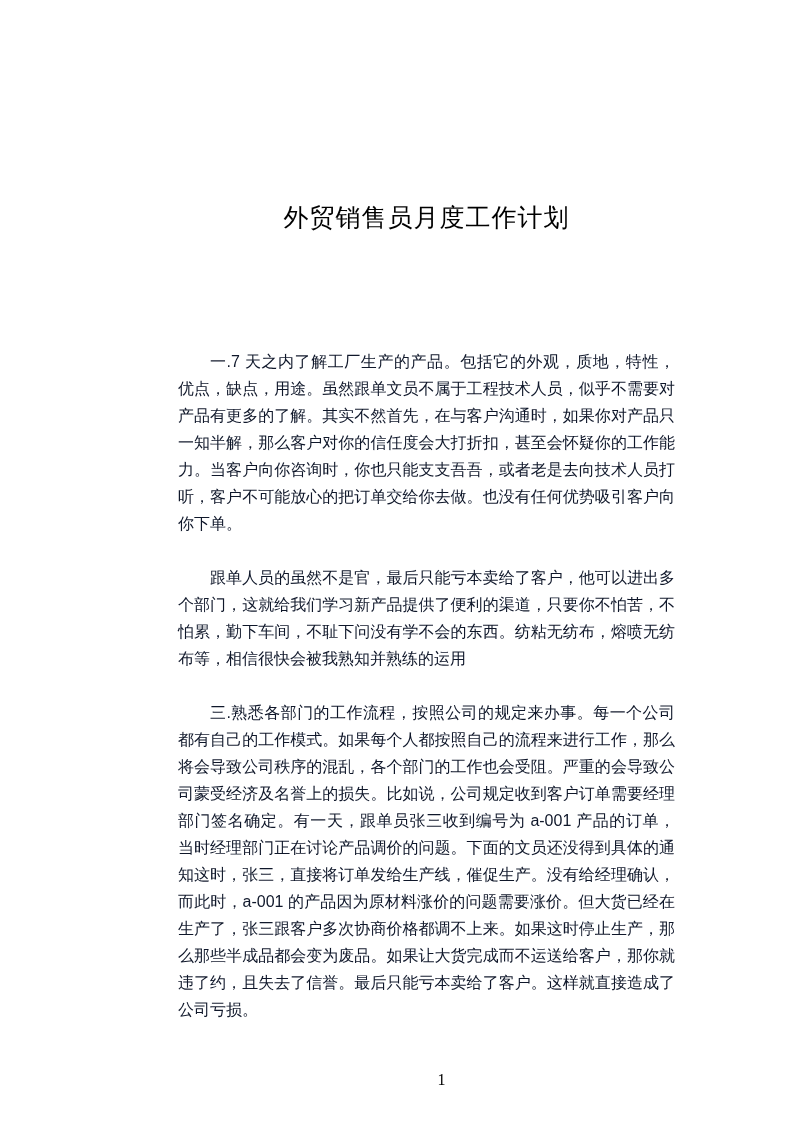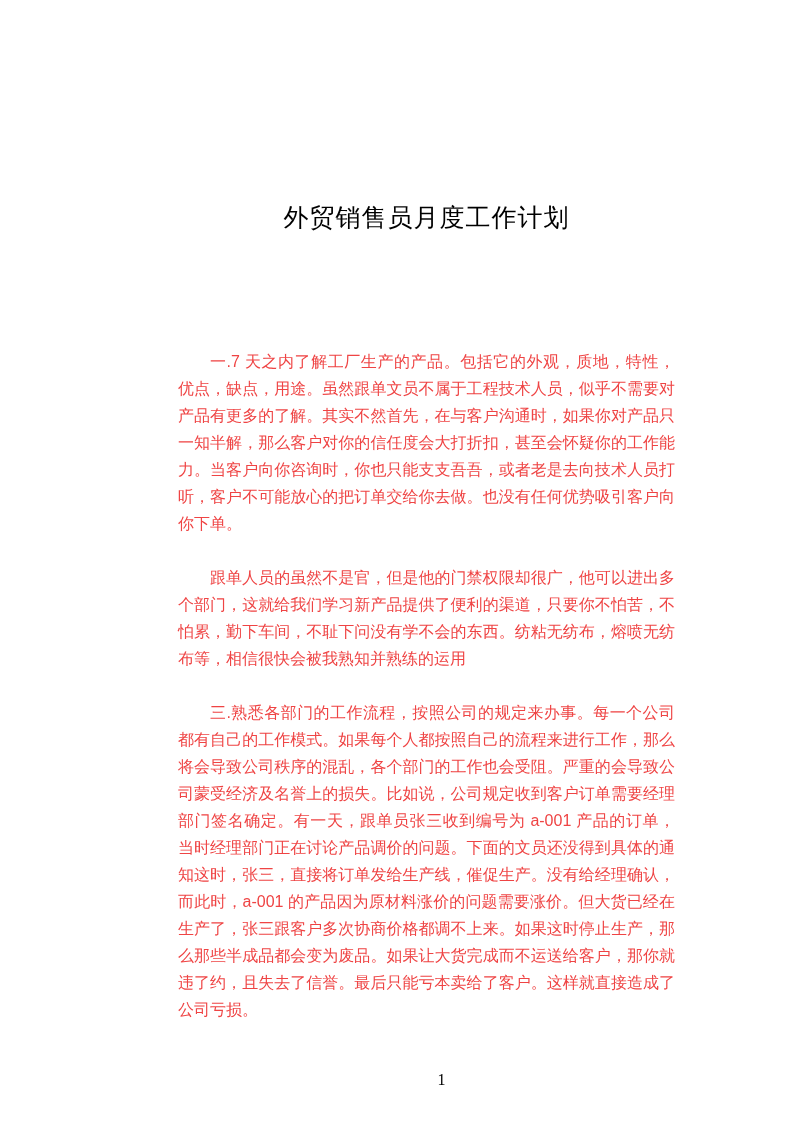--- a/index.html
+++ b/index.html
@@ -30,21 +30,21 @@
     font-weight: normal;
     color: #000000;
     margin-bottom: 117px;
   }
   .body-text p {
     font-size: 16px;
     line-height: 27px;
     text-align: justify;
     text-justify: inter-ideograph;
     text-indent: 2em;
-    color: #ef4444;
+    color: #0f172a;
     margin-bottom: 27px;
     word-break: break-all;
   }
   .page-number {
     position: absolute;
     bottom: 48px;
     left: 0;
     width: 100%;
     text-align: center;
     font-family: "Liberation Serif", "DejaVu Serif", serif;
@@ -53,18 +53,18 @@
   }
 </style>
 </head>
 <body>
 
 <div class="page">
   <div class="content">
     <h1 class="doc-title">外贸销售员月度工作计划</h1>
     <div class="body-text">
       <p>一.7 天之内了解工厂生产的产品。包括它的外观，质地，特性，优点，缺点，用途。虽然跟单文员不属于工程技术人员，似乎不需要对产品有更多的了解。其实不然首先，在与客户沟通时，如果你对产品只一知半解，那么客户对你的信任度会大打折扣，甚至会怀疑你的工作能力。当客户向你咨询时，你也只能支支吾吾，或者老是去向技术人员打听，客户不可能放心的把订单交给你去做。也没有任何优势吸引客户向你下单。</p>
-      <p>跟单人员的虽然不是官，但是他的门禁权限却很广，他可以进出多个部门，这就给我们学习新产品提供了便利的渠道，只要你不怕苦，不怕累，勤下车间，不耻下问没有学不会的东西。纺粘无纺布，熔喷无纺布等，相信很快会被我熟知并熟练的运用</p>
+      <p>跟单人员的虽然不是官，最后只能亏本卖给了客户，他可以进出多个部门，这就给我们学习新产品提供了便利的渠道，只要你不怕苦，不怕累，勤下车间，不耻下问没有学不会的东西。纺粘无纺布，熔喷无纺布等，相信很快会被我熟知并熟练的运用</p>
       <p>三.熟悉各部门的工作流程，按照公司的规定来办事。每一个公司都有自己的工作模式。如果每个人都按照自己的流程来进行工作，那么将会导致公司秩序的混乱，各个部门的工作也会受阻。严重的会导致公司蒙受经济及名誉上的损失。比如说，公司规定收到客户订单需要经理部门签名确定。有一天，跟单员张三收到编号为 a-001 产品的订单，当时经理部门正在讨论产品调价的问题。下面的文员还没得到具体的通知这时，张三，直接将订单发给生产线，催促生产。没有给经理确认，而此时，a-001 的产品因为原材料涨价的问题需要涨价。但大货已经在生产了，张三跟客户多次协商价格都调不上来。如果这时停止生产，那么那些半成品都会变为废品。如果让大货完成而不运送给客户，那你就违了约，且失去了信誉。最后只能亏本卖给了客户。这样就直接造成了公司亏损。</p>
     </div>
   </div>
   <div class="page-number">1</div>
 </div>
 
 </body></html>

